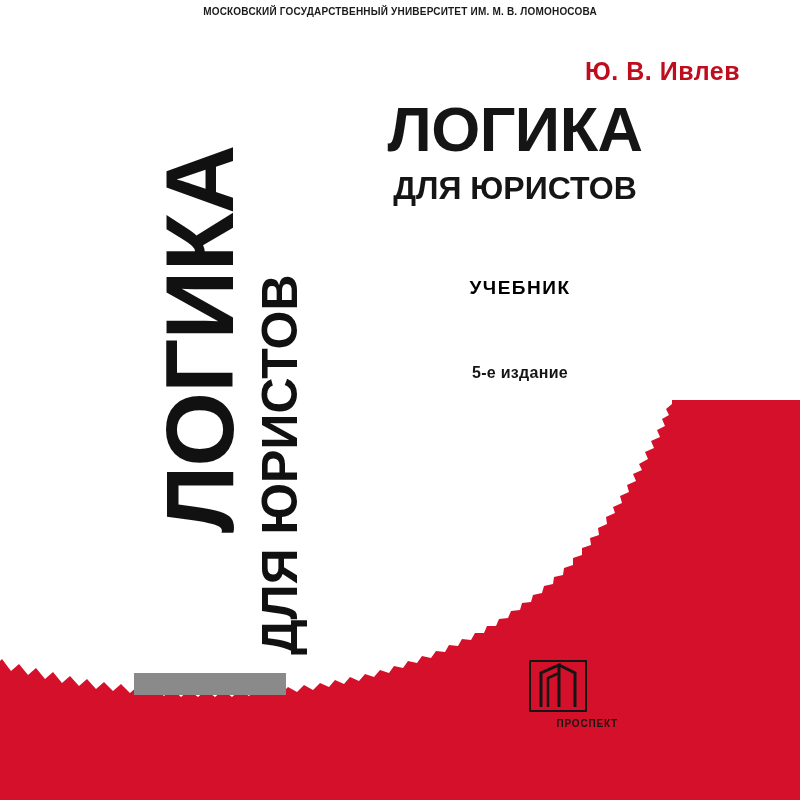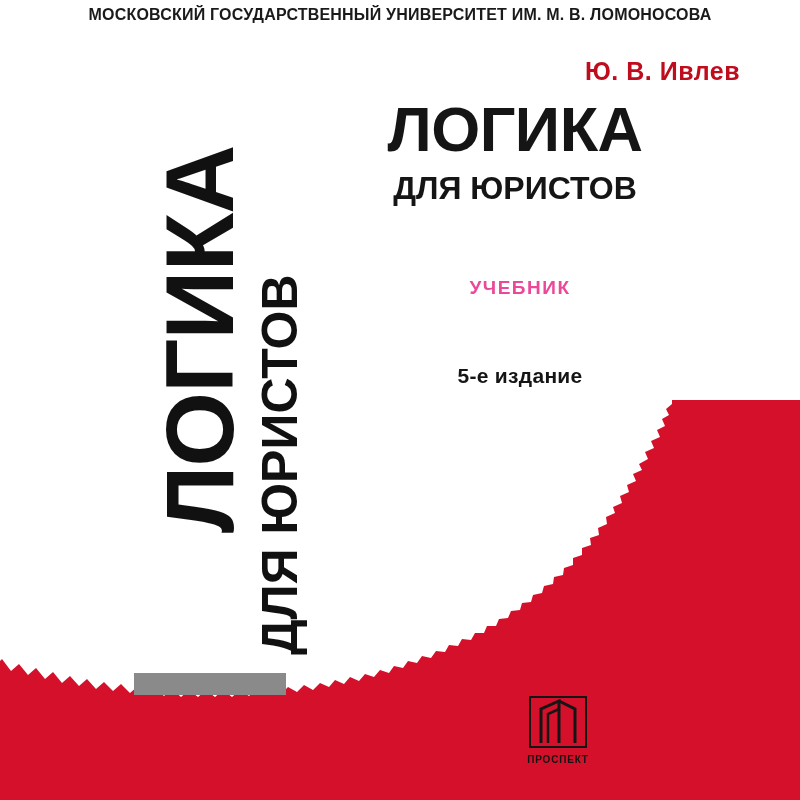--- a/index.html
+++ b/index.html
@@ -22,21 +22,21 @@
     overflow: hidden;
   }
 
   
   .university {
     position: absolute;
     top: 6px;
     left: 0;
     width: 800px;
     text-align: center;
-    font-size: 16px;
+    font-size: 10px;
     font-weight: bold;
     letter-spacing: 0.2px;
     color: #1a1a1a;
     white-space: nowrap;
   }
 
   
   .red-shape {
     position: absolute;
     top: 0;
@@ -129,43 +129,42 @@
     letter-spacing: 0px;
   }
   .edition-type {
     position: absolute;
     top: 277px;
     left: 300px;
     width: 440px;
     text-align: center;
     font-size: 19px;
     font-weight: bold;
-    color: #ec4899;
+    color: #000000;
     letter-spacing: 1.5px;
   }
   .edition-number {
     position: absolute;
     top: 364px;
     left: 300px;
     width: 440px;
     text-align: center;
-    font-size: 21px;
+    font-size: 16px;
     font-weight: bold;
     color: #151515;
     letter-spacing: 0.3px;
   }
 
   
   .publisher {
     position: absolute;
     left: 498px;
     top: 660px;
     width: 120px;
-    text-align: center;
-    margin-top: 36px;
+    text-align: right;
   }
   .publisher-mark {
     width: 58px;
     height: 52px;
     margin: 0 auto;
     display: block;
   }
   .publisher-name {
     margin-top: 6px;
     font-size: 10px;

